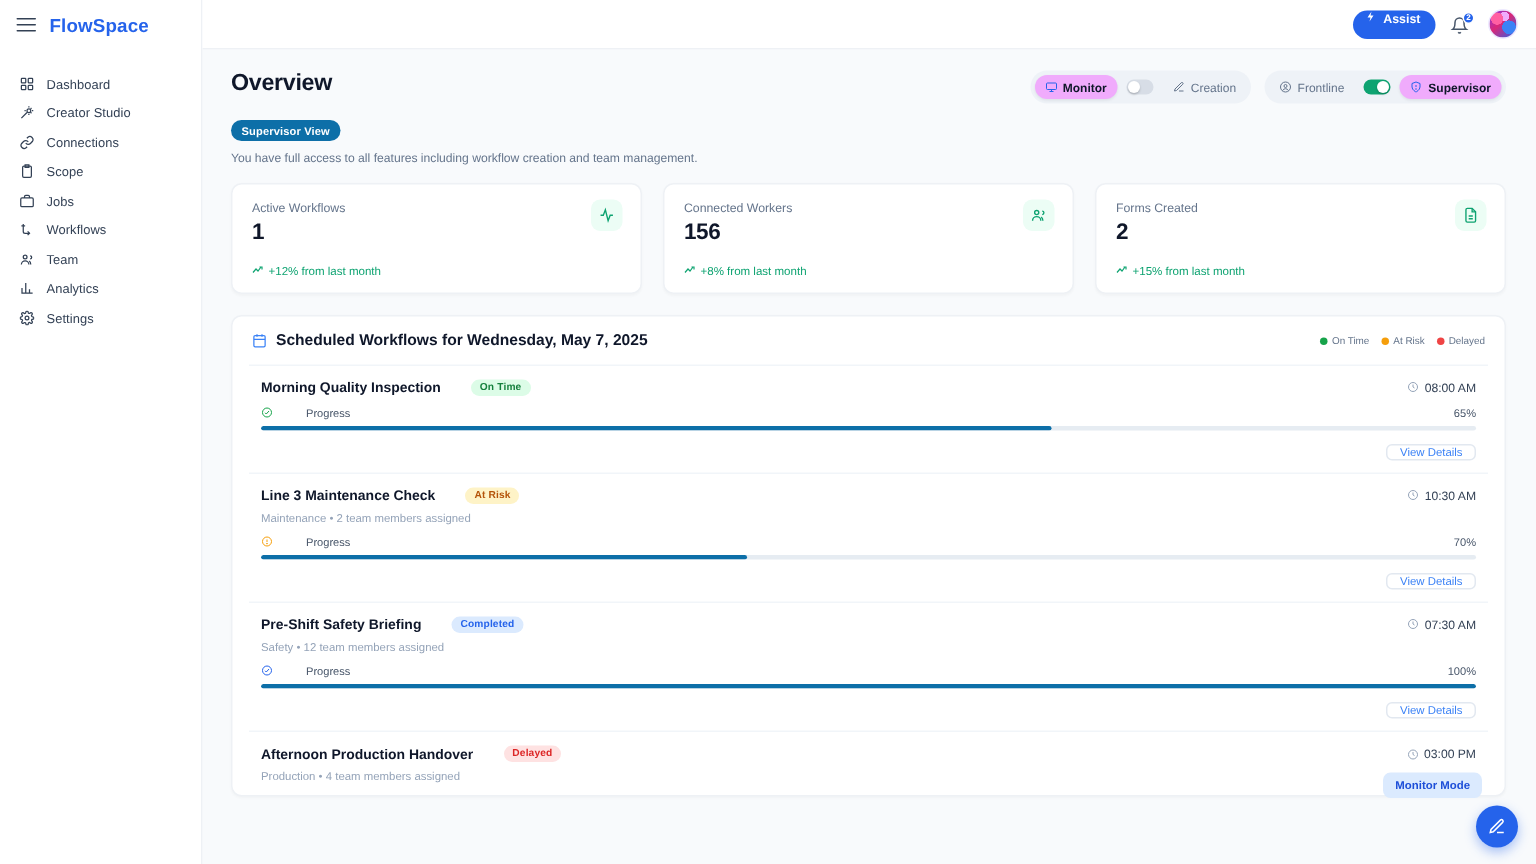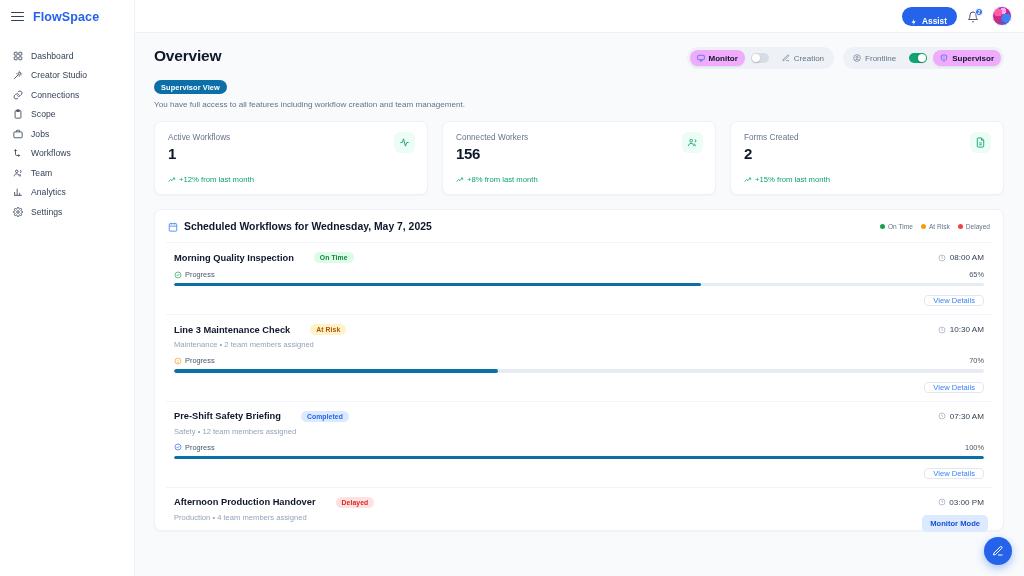--- a/index.html
+++ b/index.html
@@ -32,21 +32,21 @@
   .nav-item .ico svg { width:10px; height:10px; display:block; }
 
   
   .main { flex:1; display:flex; flex-direction:column; height:576px; min-width:0; }
   .topbar {
     height:33px; background:#fff; border-bottom:1px solid #eef1f5;
     display:flex; align-items:center; justify-content:flex-end;
     padding-right:12px; gap:10px; flex:0 0 33px;
   }
   .assist-btn {
-    display:flex; align-items:flex-end; gap:4px;
+    display:flex; align-items:flex-start; gap:4px;
     background:#2563eb; color:#fff; border:none; border-radius:12px;
     height:19px; padding:0 10px 0 8px; font-size:8.3px; font-weight:bold;
     cursor:pointer; font-family:inherit;margin-left:44px;
   }
   .assist-btn svg { width:8px; height:8px; display:block; }
   .bell-wrap { position:relative; width:15px; height:15px; cursor:pointer; }
   .bell-wrap svg { width:12px; height:12px; color:#475569; display:block; margin-top:2px; }
   .bell-badge {
     position:absolute; top:-1px; right:-1px; min-width:8px; height:8px;
     background:#2563eb; color:#fff; border-radius:5px; font-size:5.4px;
@@ -132,21 +132,21 @@
   .wf-title { font-size:9.3px; font-weight:bold; color:#0f172a; }
   .chip { font-size:6.8px; font-weight:bold; border-radius:7px; padding:2px 6px; letter-spacing:.1px; }
   .chip.ontime { background:#dcfce7; color:#15803d; }
   .chip.atrisk { background:#fef3c7; color:#b45309; }
   .chip.completed { background:#dbeafe; color:#2563eb; }
   .chip.delayed { background:#fee2e2; color:#dc2626; }
   .wf-time { display:flex; align-items:center; gap:3.5px; font-size:8.1px; color:#334155; }
   .wf-time svg { width:8px; height:8px; color:#94a3b8; display:block; }
   .wf-meta { font-size:7.6px; color:#94a3b8; margin-top:5px; }
   .prog-head { display:flex; align-items:center; justify-content:space-between; margin-top:7px; }
-  .prog-label { display:flex; align-items:center; gap:3px; font-size:7.4px; color:#475569; }
+  .prog-label { display:flex; align-items:center; gap:22px; font-size:7.4px; color:#475569; }
   .prog-label svg { width:8px; height:8px; display:block; }
   .prog-pct { font-size:7.4px; color:#475569; }
   .track { height:3.2px; background:#e6ecf2; border-radius:3px; margin-top:4px; overflow:hidden; }
   .fill { height:100%; background:#0d6fa8; border-radius:3px; }
   .wf-actions { display:flex; justify-content:flex-end; margin-top:9px; }
   .view-btn {
     background:#fff; border:1px solid #e2e8f0; border-radius:4px;
     font-size:7.6px; color:#3b82f6; padding:0 8px; cursor:pointer; font-family:inherit;
   }
 

